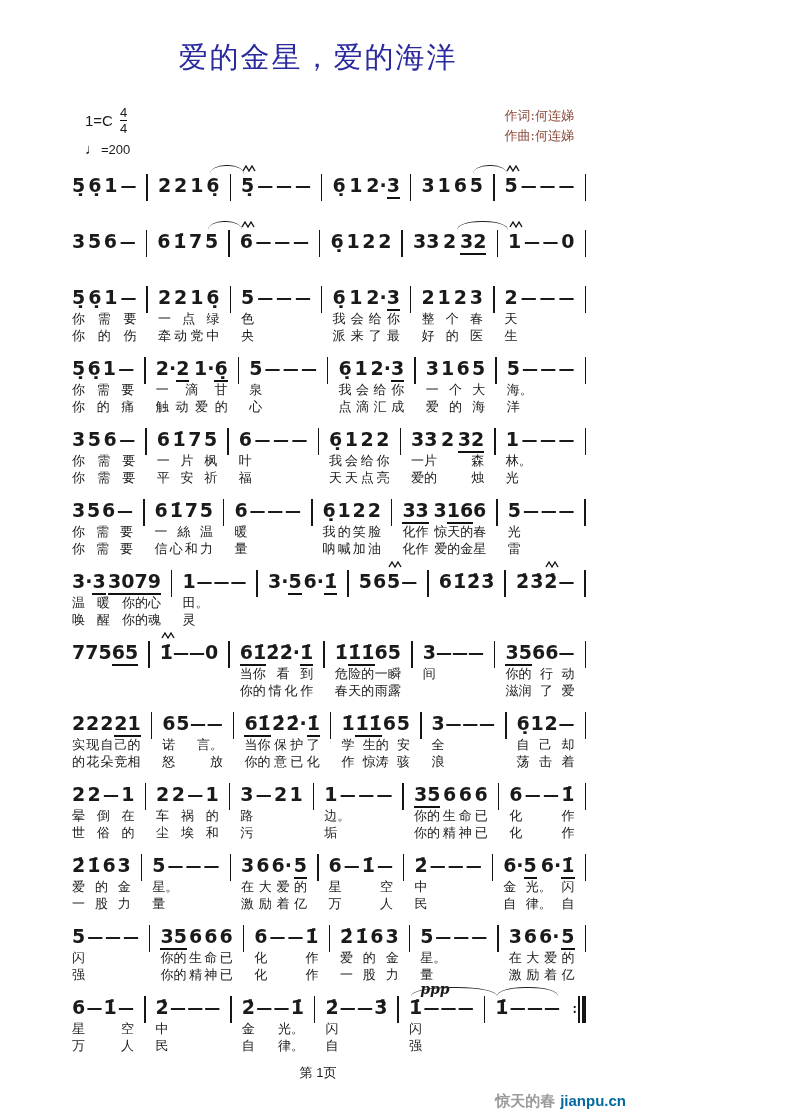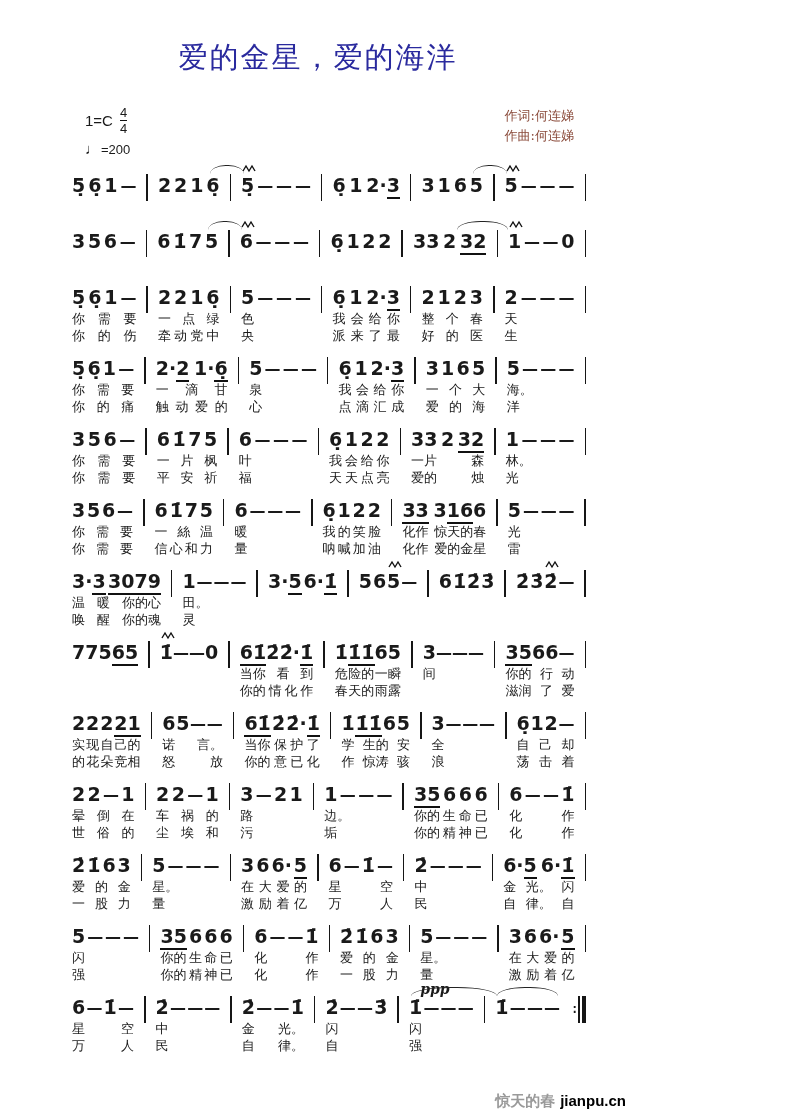--- a/index.html
+++ b/index.html
@@ -1331,17 +1331,18 @@
           <div class="lyr"></div>
         </div>
         <div class="endrep">
           <span class="rd">∶</span>
           <div class="thin"></div>
           <div class="thick"></div>
         </div>
       </div>
     </div>
 
+  <div class="footer">第 1页</div>
 
   <div class="watermark" style="color: rgb(154, 154, 154);">
-    <span>惊天的春</span><span class="wm-url" style="color: #000000;">jianpu.cn</span>
+    <span>惊天的春</span><span class="wm-url" style="color: #0369a1;">jianpu.cn</span>
   </div>
 </div>
 
 </body></html>

